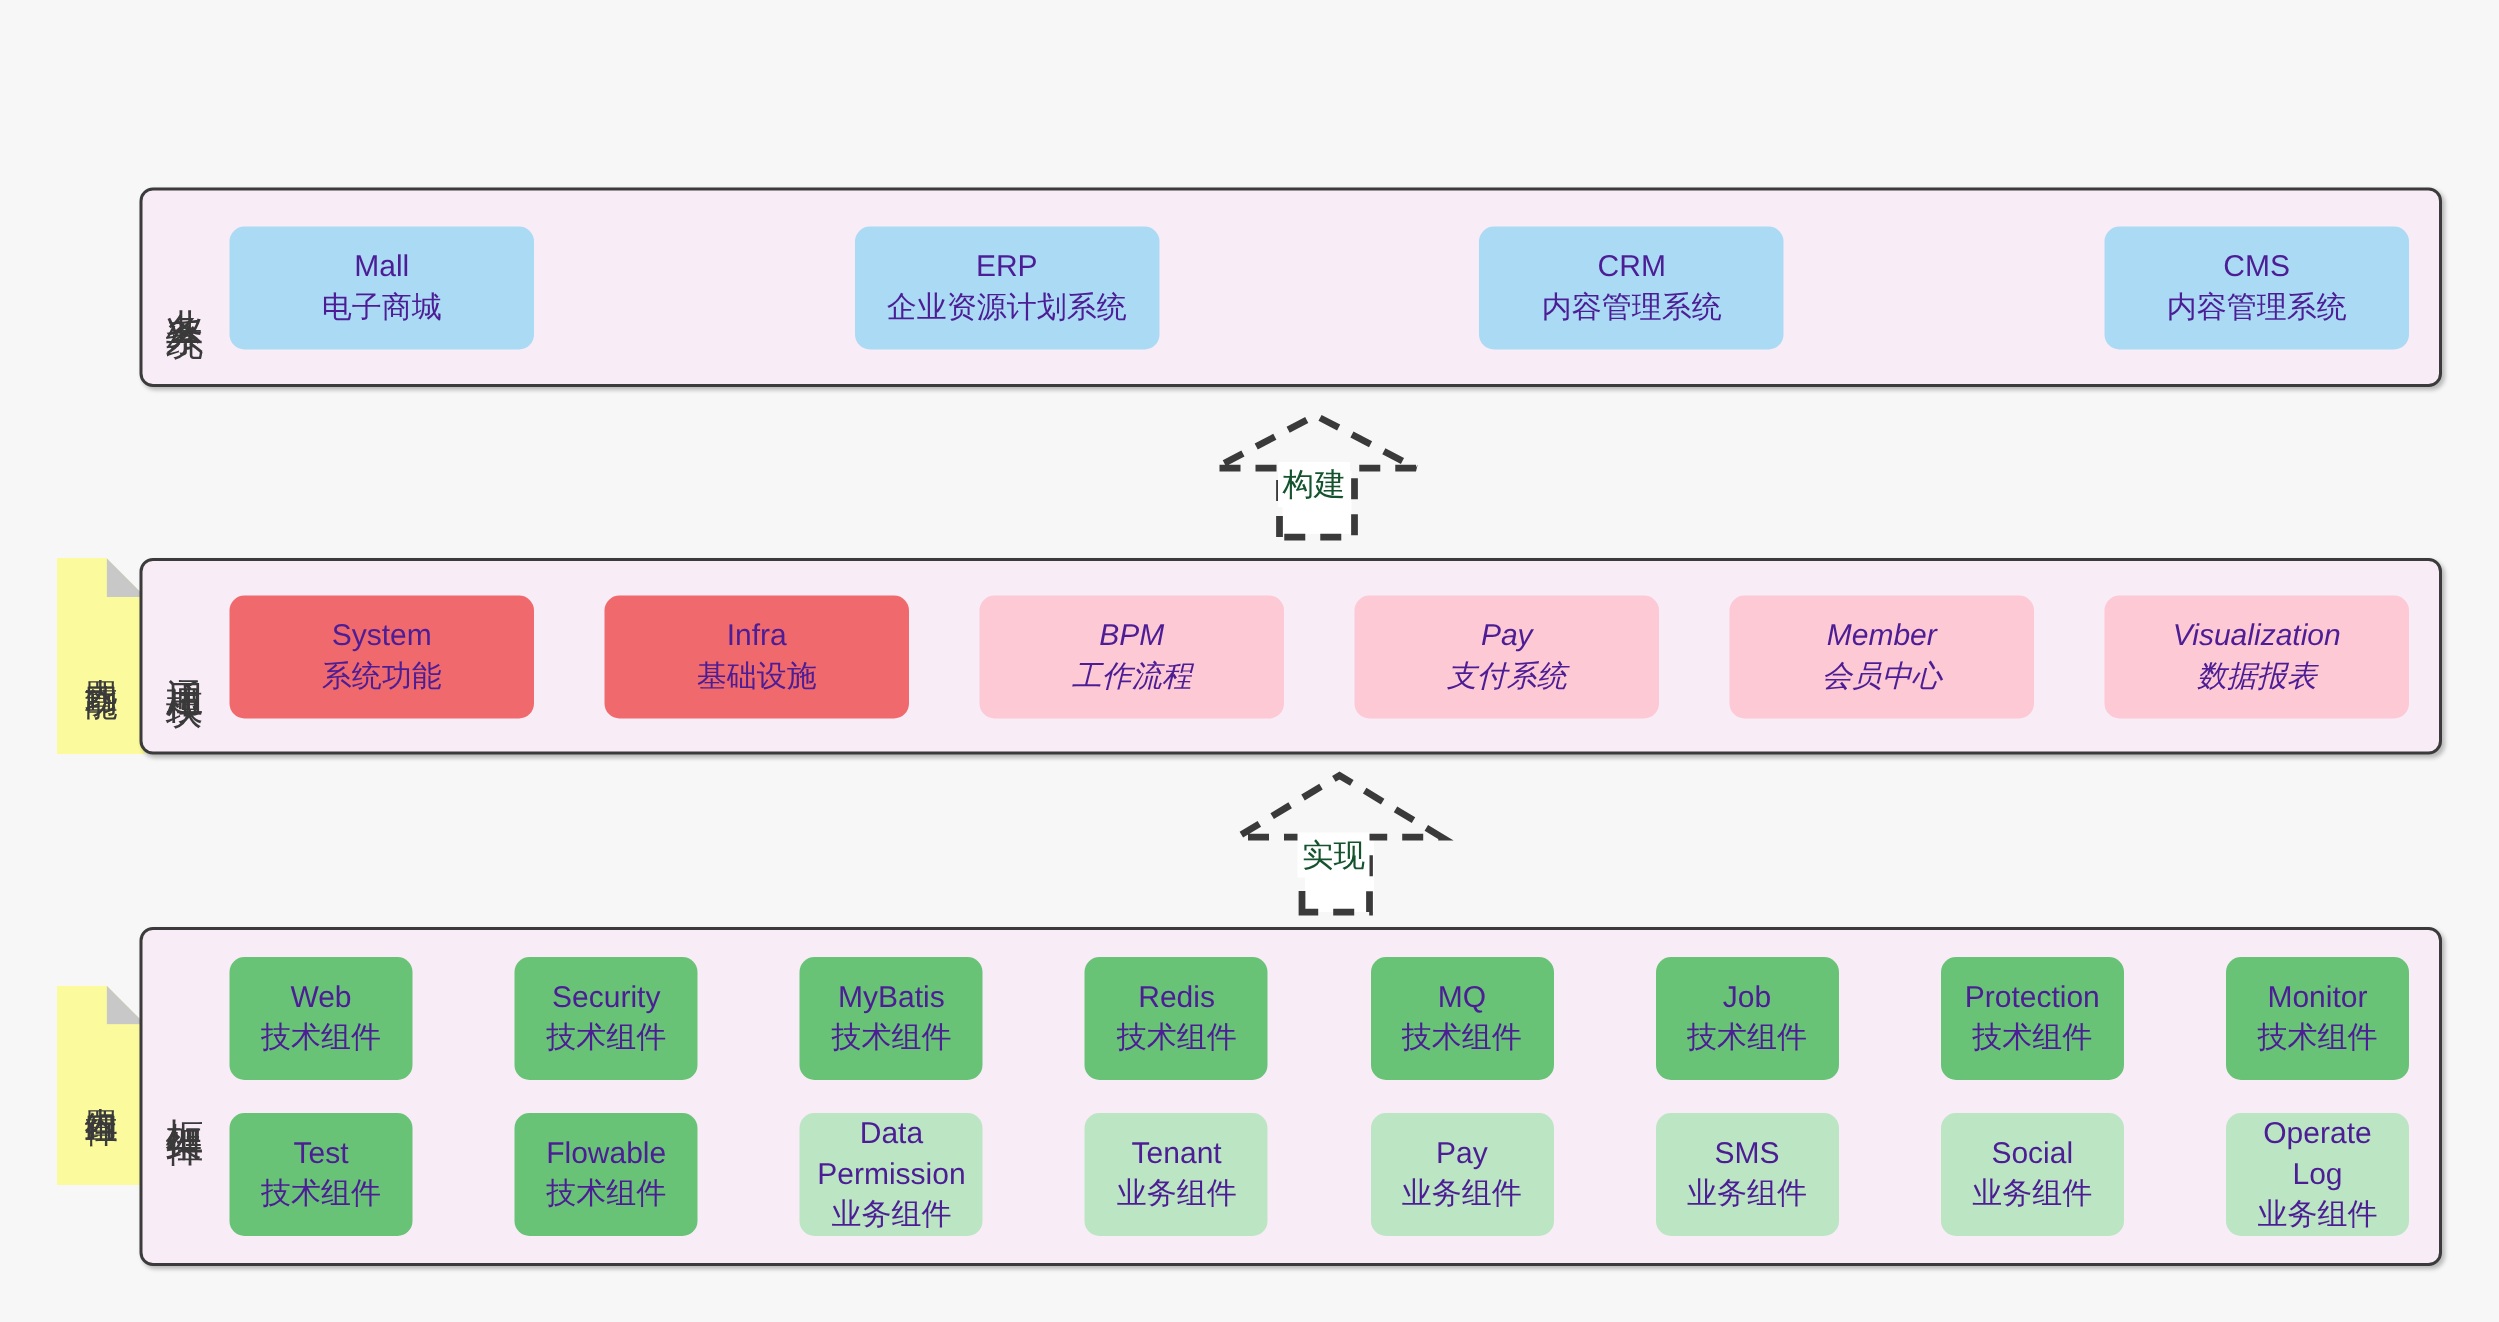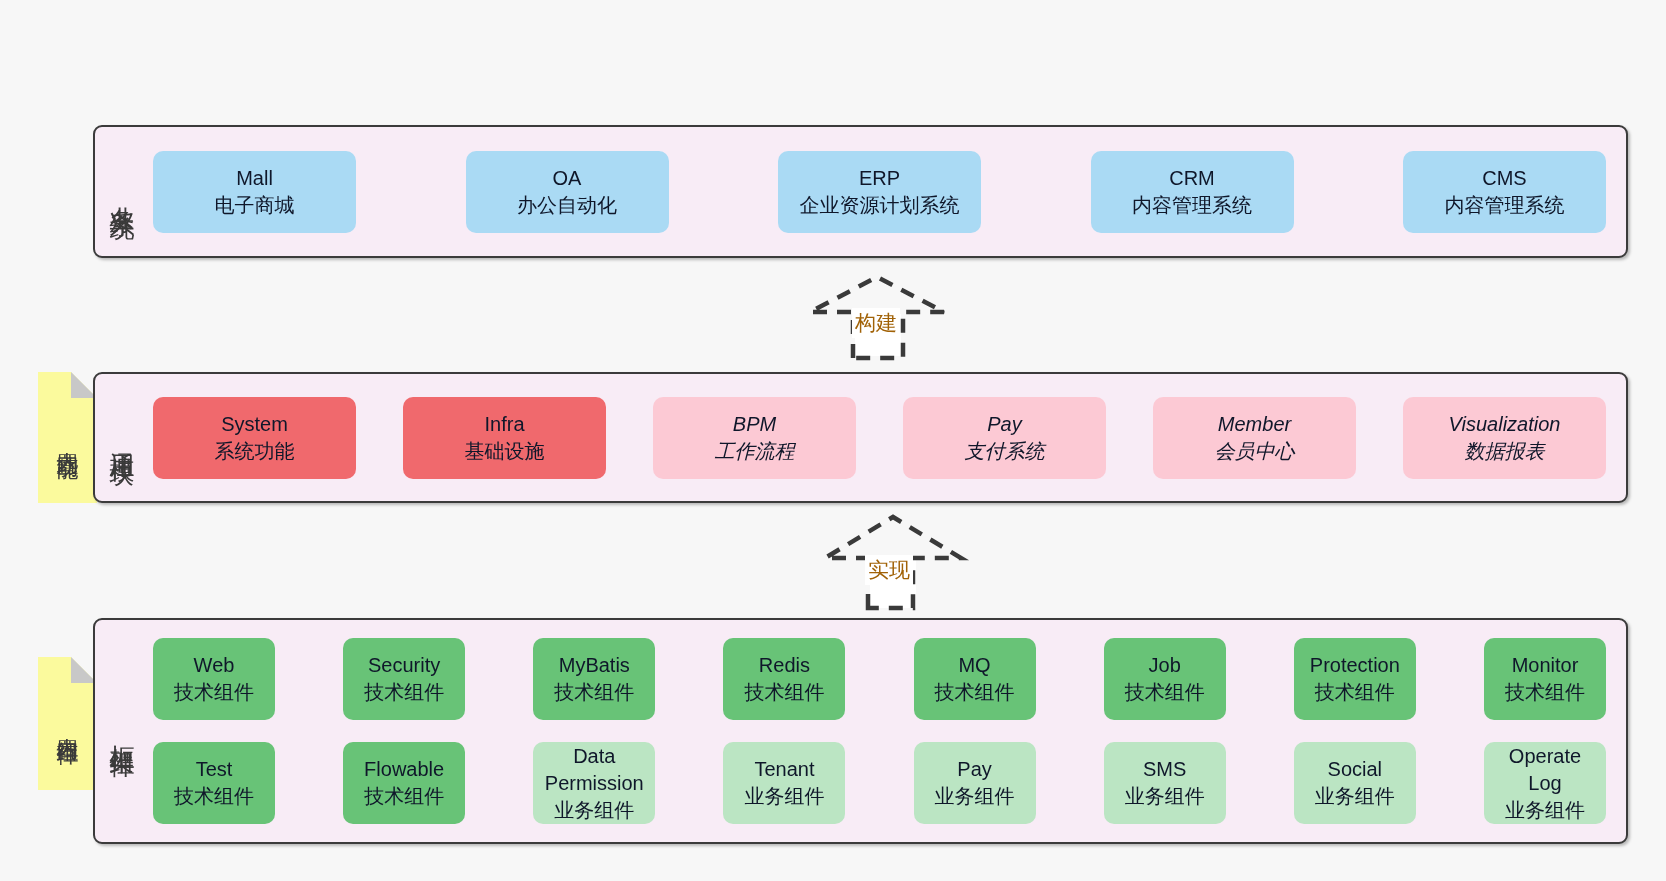--- a/index.html
+++ b/index.html
@@ -27,21 +27,21 @@
   .row-area{position:absolute;left:58px;right:20px;top:0;bottom:0;
     display:flex;align-items:center;justify-content:space-between;}
   .rows-col{position:absolute;left:58px;right:20px;top:0;bottom:0;
     display:flex;flex-direction:column;justify-content:center;gap:22px;}
   .rows-col .sub-row{display:flex;justify-content:space-between;}
 
   
   .box{
     border-radius:10px;display:flex;flex-direction:column;
     align-items:center;justify-content:center;text-align:center;
-    font-size:20px;line-height:1.35;color:#0f172a;
+    font-size:20px;line-height:1.35;color:#4c1d95;
     box-sizing:border-box;padding:4px 6px;
   }
   .box-wide{width:203px;height:82px;}
   .box-sm{width:122px;height:82px;}
   .blue{background:#aadaf4;}
   .red{background:#f0696d;}
   .pink{background:#fcc9d4;font-style:italic;}
   .green{background:#68c377;}
   .light{background:#bbe5c3;}
 
@@ -61,21 +61,21 @@
   }
   .fold-1{left:71px;top:372px;}
   .fold-2{left:71px;top:657px;}
   .band{z-index:1;}
 
   
   .arrow{position:absolute;}
   .arrow svg{display:block;}
   .arrow-label{
     position:absolute;background:#ffffff;padding:1px 3px;
-    font-size:21px;color:#a16207;white-space:nowrap;z-index:3;
+    font-size:21px;color:#14532d;white-space:nowrap;z-index:3;
   }
   .label-build{left:852px;top:308px;}
   .label-impl{left:865px;top:555px;}
 </style>
 </head>
 <body>
 
 <div class="stage">
 
   <div class="sticky sticky-1">
@@ -86,24 +86,20 @@
     <span>内置组件</span>
   </div>
   <div class="fold fold-2"></div>
 
   <div class="band band-1">
     <div class="vlabel">业务系统</div>
     <div class="row-area">
       <div class="box box-wide blue">
         <div>Mall</div>
         <div>电子商城</div>
-      </div>
-      <div class="box box-wide blue">
-        <div>OA</div>
-        <div>办公自动化</div>
       </div>
       <div class="box box-wide blue">
         <div>ERP</div>
         <div>企业资源计划系统</div>
       </div>
       <div class="box box-wide blue">
         <div>CRM</div>
         <div>内容管理系统</div>
       </div>
       <div class="box box-wide blue">

